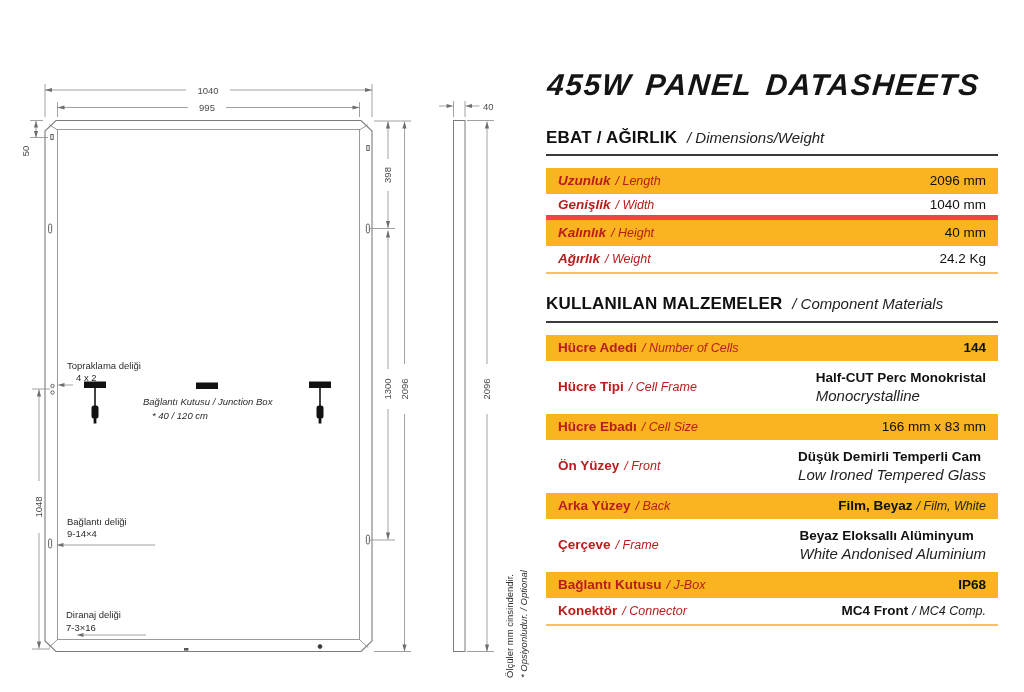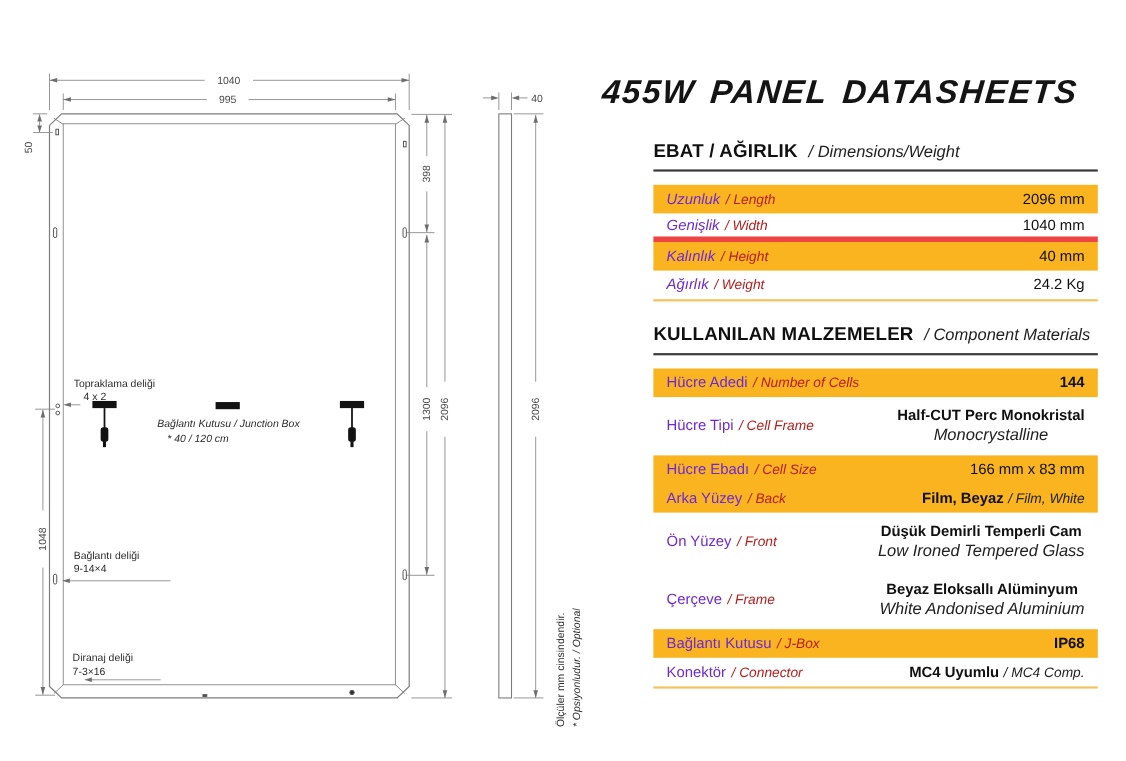--- a/index.html
+++ b/index.html
@@ -3,57 +3,57 @@
 <meta charset="utf-8">
 <style>
   html,body{margin:0;padding:0;}
   body{
     width:1024px;height:692px;position:relative;overflow:hidden;
     background:#ffffff;
     font-family:"Liberation Sans", sans-serif;
     color:#1b1b1b;
   }
   
-  .drawing-wrap{position:absolute;left:0;top:0;width:540px;height:592px;}
+  .drawing-wrap{position:absolute;left:0;top:17px;width:540px;height:592px;}
   svg text{font-family:"Liberation Sans", sans-serif;}
   .dim-text{font-size:9.5px;fill:#4a4a4a;}
   .lbl-text{font-size:9.5px;fill:#2b2b2b;}
   .lbl-italic{font-style:italic;}
   
   .right{position:absolute;left:546px;top:68px;width:452px;}
   .page-title{
     margin:0 0 26px 0;
     font-size:30px;font-weight:900;font-style:italic;
     letter-spacing:1.5px;word-spacing:4px;color:#141414;
     transform:skewX(-5deg);transform-origin:left bottom;
     white-space:nowrap;
   }
-  .section{margin-top:0;margin-left:48px;}
+  .section{margin-top:0;}
   .section + .section{margin-top:20px;}
   .sec-head{
     border-bottom:2px solid #3a3a3a;
     padding-bottom:6px;margin-bottom:12px;
     font-size:17px;line-height:1.2;white-space:nowrap;
   }
   .sec-tr{font-weight:bold;color:#101010;letter-spacing:0.2px;}
   .sec-en{font-style:italic;font-size:15px;color:#222;margin-left:5px;}
   .rows{border-bottom:2px solid #f3c35d;}
   .row{
     display:flex;align-items:center;justify-content:space-between;
     min-height:26px;padding:1px 12px;font-size:13.5px;line-height:1.2;
     box-sizing:border-box;
   }
   .row.highlight{background:#F9B41F;}
   .row.twoline{min-height:53px;padding:5px 12px;}
   .row.plain-single:not(:last-child){border-bottom:5px solid #ef4444;}
   .cell-label{white-space:nowrap;}
-  .lab-tr{font-weight:normal;color:#6d28d9;}
+  .lab-tr{font-weight:bold;color:#b91c1c;}
   .sec-italic-labels .lab-tr{font-style:italic;}
   .lab-en{font-style:italic;font-size:12.5px;color:#b91c1c;margin-left:5px;}
-  .cell-value{text-align:center;white-space:nowrap;}
+  .cell-value{text-align:left;white-space:nowrap;}
   .val-text{color:#101010;}
   .val-text.bold{font-weight:bold;}
   .val-suffix{font-style:italic;font-size:12.5px;color:#222;margin-left:4px;}
   .val-sub{font-style:italic;font-size:15px;color:#222;margin-top:1px;}
 </style>
 </head>
 <body>
 
 <div class="drawing-wrap">
 <svg width="540" height="692" viewBox="0 0 540 692">
@@ -286,46 +286,46 @@
       <span class="lab-tr">Hücre Ebadı</span><span class="lab-en">/ Cell Size</span>
     </div>
     <div class="cell-value">
       <div class="val-main">
         <span class="val-text">166 mm x 83 mm</span>
       </div>
 
     </div>
   </div>
 
+  <div class="row twoline">
+    <div class="cell-label">
+      <span class="lab-tr">Ön Yüzey</span><span class="lab-en">/ Front</span>
+    </div>
+    <div class="cell-value">
+      <div class="val-main">
+        <span class="val-text bold">Düşük Demirli Temperli Cam</span>
+      </div>
+      <div class="val-sub">Low Ironed Tempered Glass</div>
+    </div>
+  </div>
+
   <div class="row highlight">
     <div class="cell-label">
       <span class="lab-tr">Arka Yüzey</span><span class="lab-en">/ Back</span>
     </div>
     <div class="cell-value">
       <div class="val-main">
         <span class="val-text bold">Film, Beyaz</span><span class="val-suffix">/ Film, White</span>
       </div>
 
     </div>
   </div>
 
   <div class="row twoline">
     <div class="cell-label">
-      <span class="lab-tr">Ön Yüzey</span><span class="lab-en">/ Front</span>
-    </div>
-    <div class="cell-value">
-      <div class="val-main">
-        <span class="val-text bold">Düşük Demirli Temperli Cam</span>
-      </div>
-      <div class="val-sub">Low Ironed Tempered Glass</div>
-    </div>
-  </div>
-
-  <div class="row twoline">
-    <div class="cell-label">
       <span class="lab-tr">Çerçeve</span><span class="lab-en">/ Frame</span>
     </div>
     <div class="cell-value">
       <div class="val-main">
         <span class="val-text bold">Beyaz Eloksallı Alüminyum</span>
       </div>
       <div class="val-sub">White Andonised Aluminium</div>
     </div>
   </div>
 
@@ -340,20 +340,20 @@
 
     </div>
   </div>
 
   <div class="row plain-single">
     <div class="cell-label">
       <span class="lab-tr">Konektör</span><span class="lab-en">/ Connector</span>
     </div>
     <div class="cell-value">
       <div class="val-main">
-        <span class="val-text bold">MC4 Uyumlu</span><span class="val-suffix">/ MC4 Comp.</span>
+        <span class="val-text bold">MC4 Front</span><span class="val-suffix">/ MC4 Comp.</span>
       </div>
 
     </div>
   </div>
 </div>
   </div>
 </div>
 
 </body></html>

